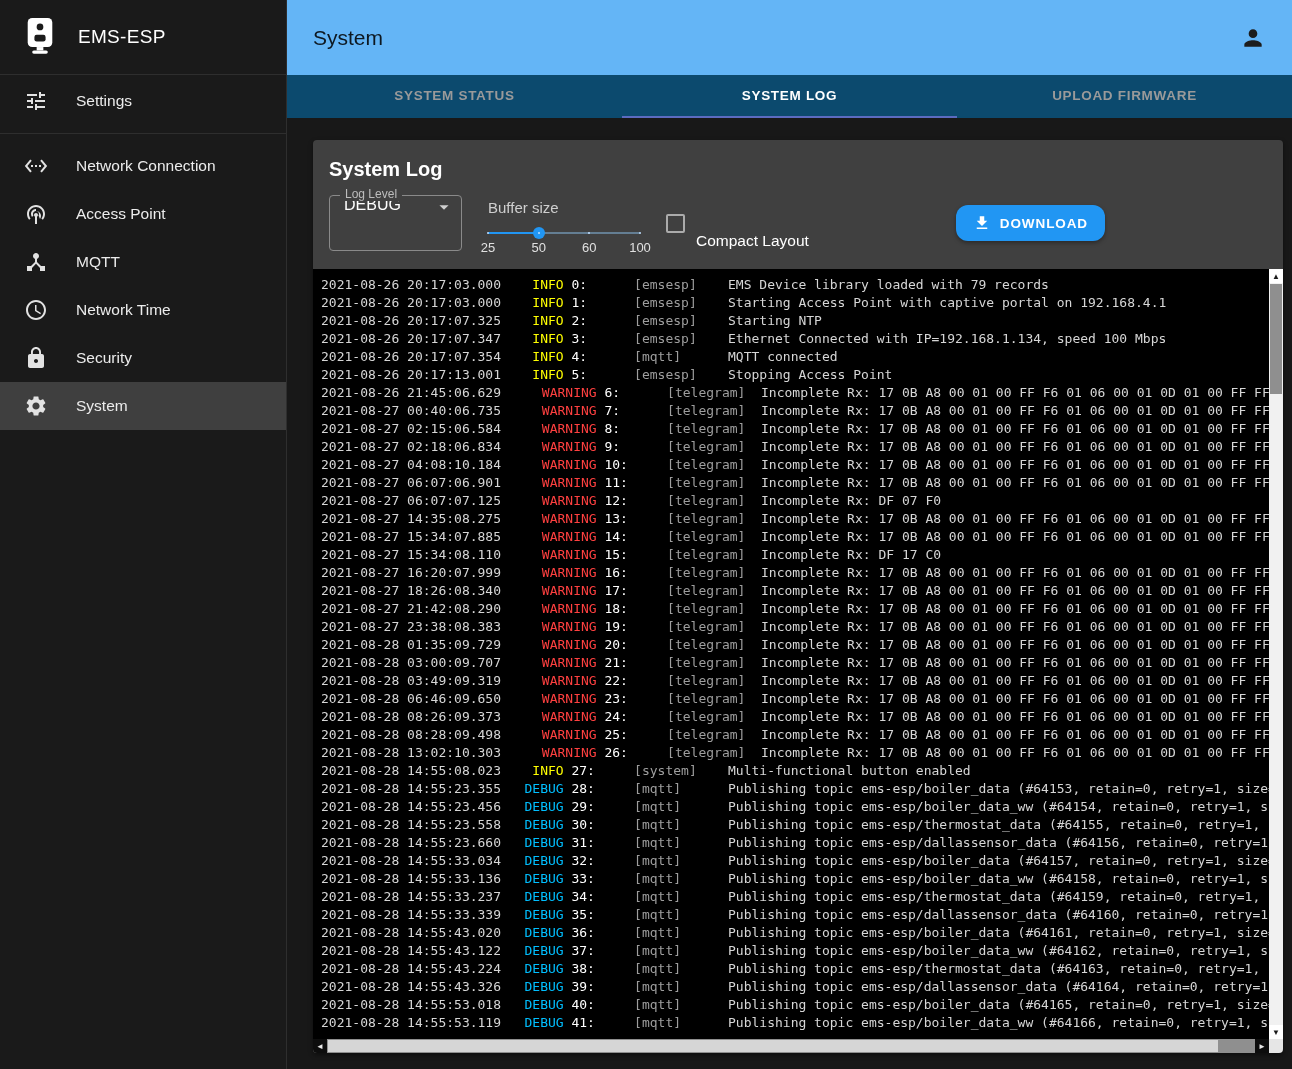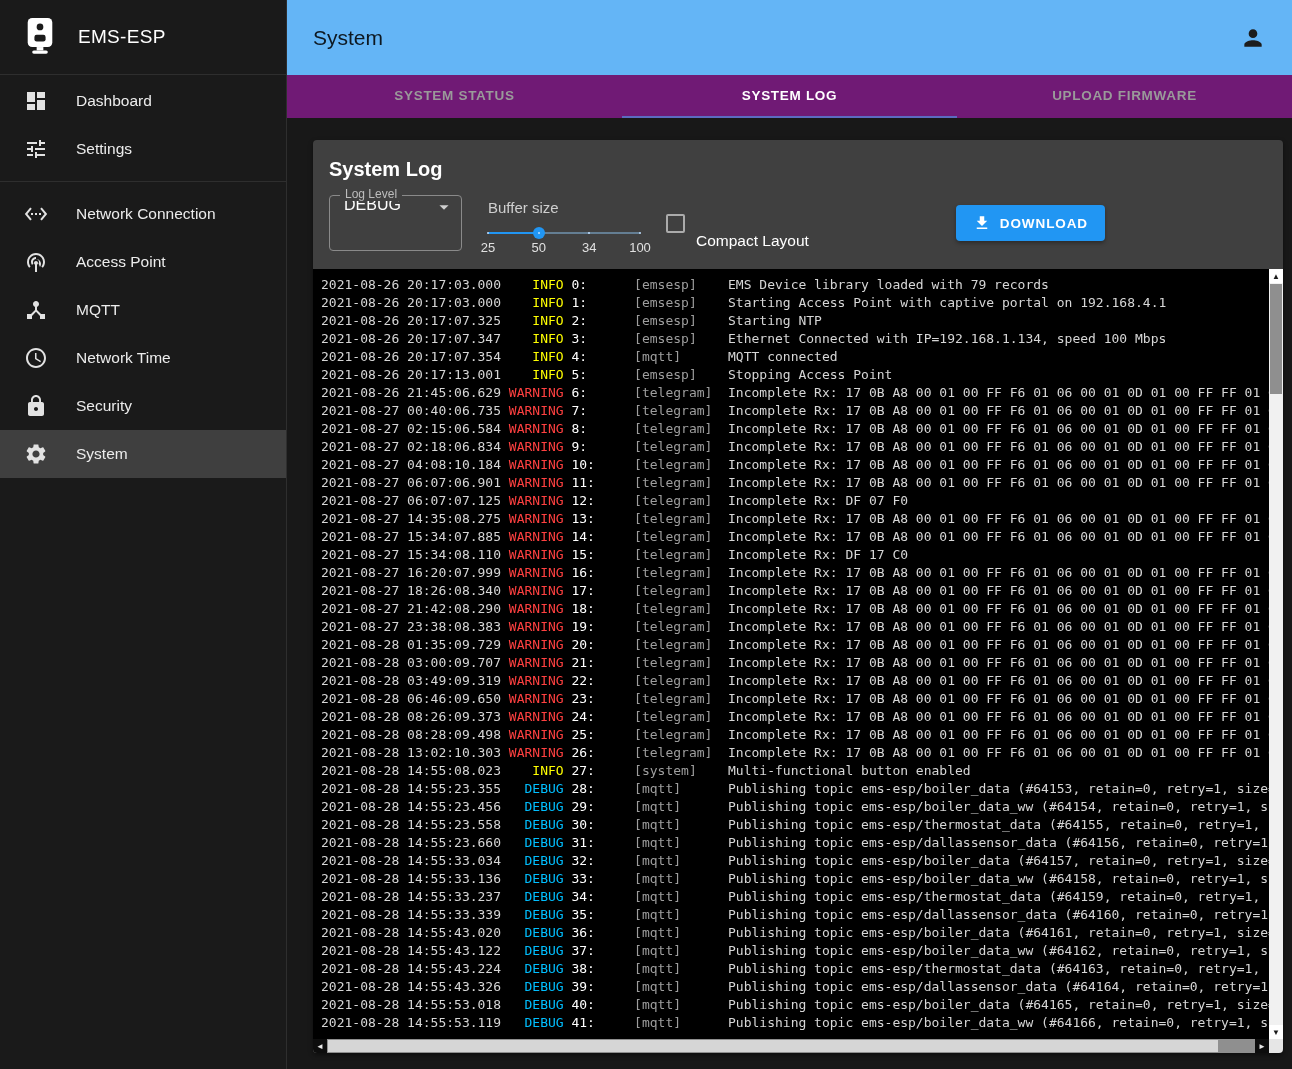--- a/index.html
+++ b/index.html
@@ -24,21 +24,21 @@
   .nav-divider { height:1px; background:#2e2e2e; margin:8px 0; }
 
   
   .main { flex:1; min-width:0; display:flex; flex-direction:column; background:#181818; }
   .appbar { height:75px; flex-shrink:0; background:var(--appbar,#64b5f6);
             display:flex; align-items:center; padding:0 26px; }
   .appbar-title { font-size:21px; font-weight:500; color:rgba(0,0,0,.87); }
   .avatar { margin-left:auto; width:26px; height:26px; color:#1c1c1c; cursor:pointer; }
   .avatar svg { width:100%; height:100%; display:block; }
 
-  .tabbar { height:43px; flex-shrink:0; display:flex; background:#701a75;text-align:right; }
+  .tabbar { height:43px; flex-shrink:0; display:flex; background:#0c4a6e;text-align:right; }
   .tab { flex:1; display:flex; align-items:center; justify-content:center;
          color:#9a9a9a; font-size:13.5px; font-weight:600; letter-spacing:.7px;
          border-bottom:2px solid transparent; cursor:pointer; text-transform:uppercase; }
   .tab.active { color:#ffffff; border-bottom-color:var(--tab-ind,#5c6bc0); }
 
   .content { flex:1; position:relative; }
   .card { position:absolute; left:26px; right:9px; top:22px; bottom:16px;
           background:#404040; border-radius:4px; box-shadow:0 2px 5px rgba(0,0,0,.45);
           display:flex; flex-direction:column; overflow:hidden; }
   .card-title { color:#ffffff; font-size:20px; font-weight:700; padding:18px 16px 4px; }
@@ -65,36 +65,36 @@
   .slider-mark-dot { position:absolute; top:6px; width:2px; height:2px; border-radius:50%;
                      background:#bfdfff; transform:translateX(-50%); }
   .slider-marks { position:absolute; left:0; right:0; top:14px; }
   .slider-mark-label { position:absolute; transform:translateX(-50%); color:#e0e0e0; font-size:13px; }
 
   .checkbox-row { display:flex; align-items:center; gap:11px; cursor:pointer; }
   .checkbox { width:19px; height:19px; border:2px solid #ababab; border-radius:2px; }
   .checkbox-label { color:#ffffff; font-size:15.5px;margin-top:36px; }
 
   .download-btn { margin-left:auto; margin-right:162px; display:flex; align-items:center; gap:9px;
-                  background:var(--accent,#2196f3); color:#ffffff; border:none; border-radius:4px;
+                  background:var(--accent,#2196f3); color:#ffffff; border:none; border-radius:12px;
                   padding:9px 17px; font-family:"Liberation Sans",sans-serif; font-size:13.5px;
                   font-weight:600; letter-spacing:.9px; box-shadow:0 2px 4px rgba(0,0,0,.35);
                   cursor:pointer; }
   .dl-icon { width:18px; height:18px; color:#ffffff; }
   .dl-icon svg { width:100%; height:100%; display:block; }
 
   
   .terminal { flex:1; position:relative; background:#000000; }
   .log-lines { position:absolute; left:0; top:0; right:14px; bottom:14px; overflow:hidden;
                padding:7px 0 0 8px; font-family:"DejaVu Sans Mono", monospace;
                font-size:13px; line-height:18px; white-space:pre; }
   .log-line { white-space:pre; }
   .c-ts  { color:#d6d6d6; }
   .c-lvl.info    { color:var(--log-info,#ffff00); }
-  .c-lvl.warning { color:var(--log-warning,#ff4040); }
+  .c-lvl.warning { color:var(--log-warning,#ff4040);margin-left:33px; }
   .c-lvl.debug   { color:var(--log-debug,#00bfff); }
   .c-idx { color:#ffffff; }
   .c-src { color:#9e9e9e; }
   .c-msg { color:#d6d6d6; }
 
   .vscroll { position:absolute; top:0; right:0; bottom:14px; width:14px; background:#f1f1f1; }
   .vs-btn { position:absolute; left:0; width:14px; height:14px; background:#ffffff; color:#1a1a1a;
             font-size:8px; display:flex; align-items:center; justify-content:center; cursor:pointer; }
   .vs-btn.up { top:0; } .vs-btn.down { bottom:0; }
   .vs-thumb { position:absolute; left:1px; right:1px; top:15px; height:110px; background:#8f8f8f; cursor:pointer; }
@@ -121,28 +121,20 @@
             <rect x="11" y="26" width="6" height="3" fill="#fff"></rect>
             <rect x="7" y="29" width="14" height="3" rx="1.5" fill="#fff"></rect>
           </svg>
         </span>
       <span class="app-title">EMS-ESP</span>
     </div>
     <nav class="nav">
         <div class="nav-item">
           <span class="nav-icon">
             <svg viewBox="0 0 24 24">
-              <path fill="currentColor" d="M3 13h8V3H3v10zm0 8h8v-6H3v6zm10 0h8V11h-8v10zm0-18v6h8V3h-8z"></path>
-            </svg>
-          </span>
-          <span class="nav-label">Dashboard</span>
-        </div>
-        <div class="nav-item">
-          <span class="nav-icon">
-            <svg viewBox="0 0 24 24">
               <path fill="currentColor" d="M3 17v2h6v-2H3zM3 5v2h10V5H3zm10 16v-2h8v-2h-8v-2h-2v6h2zM7 9v2H3v2h4v2h2V9H7zm14 4v-2H11v2h10zm-6-4h2V7h4V5h-4V3h-2v6z"></path>
             </svg>
           </span>
           <span class="nav-label">Settings</span>
         </div>
         <div class="nav-divider"></div>
         <div class="nav-item">
           <span class="nav-icon">
             <svg viewBox="0 0 24 24">
               <path fill="currentColor" d="M7.77 6.76L6.23 5.48.82 12l5.41 6.52 1.54-1.28L3.42 12l4.35-5.24zM7 13h2v-2H7v2zm10-2h-2v2h2v-2zm-6 2h2v-2h-2v2zm6.77-7.52l-1.54 1.28L20.58 12l-4.35 5.24 1.54 1.28L23.18 12l-5.41-6.52z"></path>
@@ -227,21 +219,21 @@
 
           <div class="buffer">
             <div class="buffer-label">Buffer size</div>
             <div class="slider">
               <div class="slider-rail"></div>
               <div class="slider-track" style="width: 33.3333%;"></div>
               <div class="slider-thumb" style="left: 33.3333%;"></div>
               <div class="slider-marks">
                   <span class="slider-mark-label" style="left: 0%;">25</span>
                   <span class="slider-mark-label" style="left: 33.3333%;">50</span>
-                  <span class="slider-mark-label" style="left: 66.6667%;">34</span>
+                  <span class="slider-mark-label" style="left: 66.6667%;">60</span>
                   <span class="slider-mark-label" style="left: 100%;">100</span>
                 </div>
             <span class="slider-mark-dot" style="left: 0%;"></span>
                 <span class="slider-mark-dot" style="left: 33.3333%;"></span>
                 <span class="slider-mark-dot" style="left: 66.6667%;"></span>
                 <span class="slider-mark-dot" style="left: 100%;"></span>
               </div>
           </div>
 
           <label class="checkbox-row">

